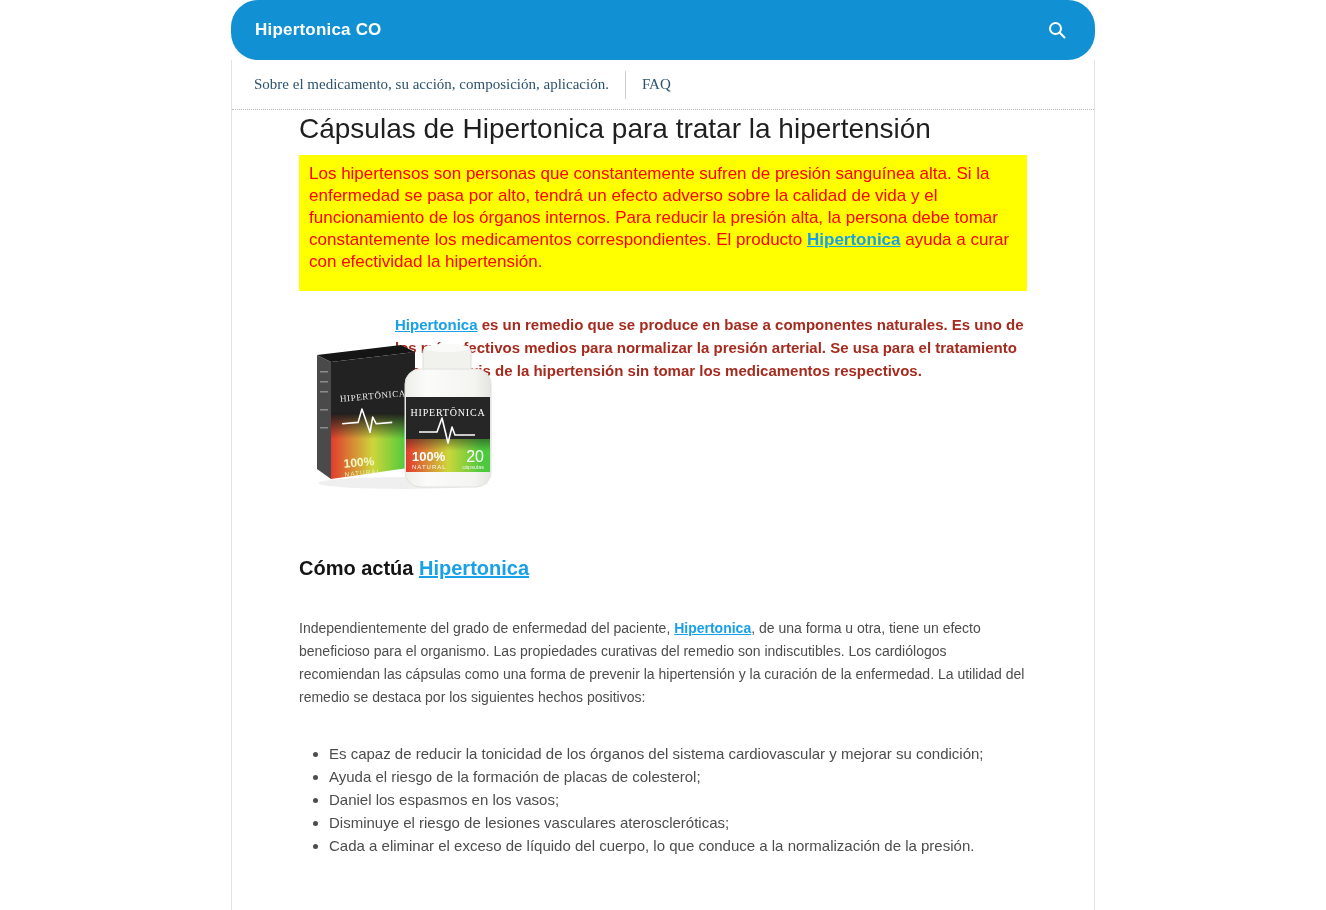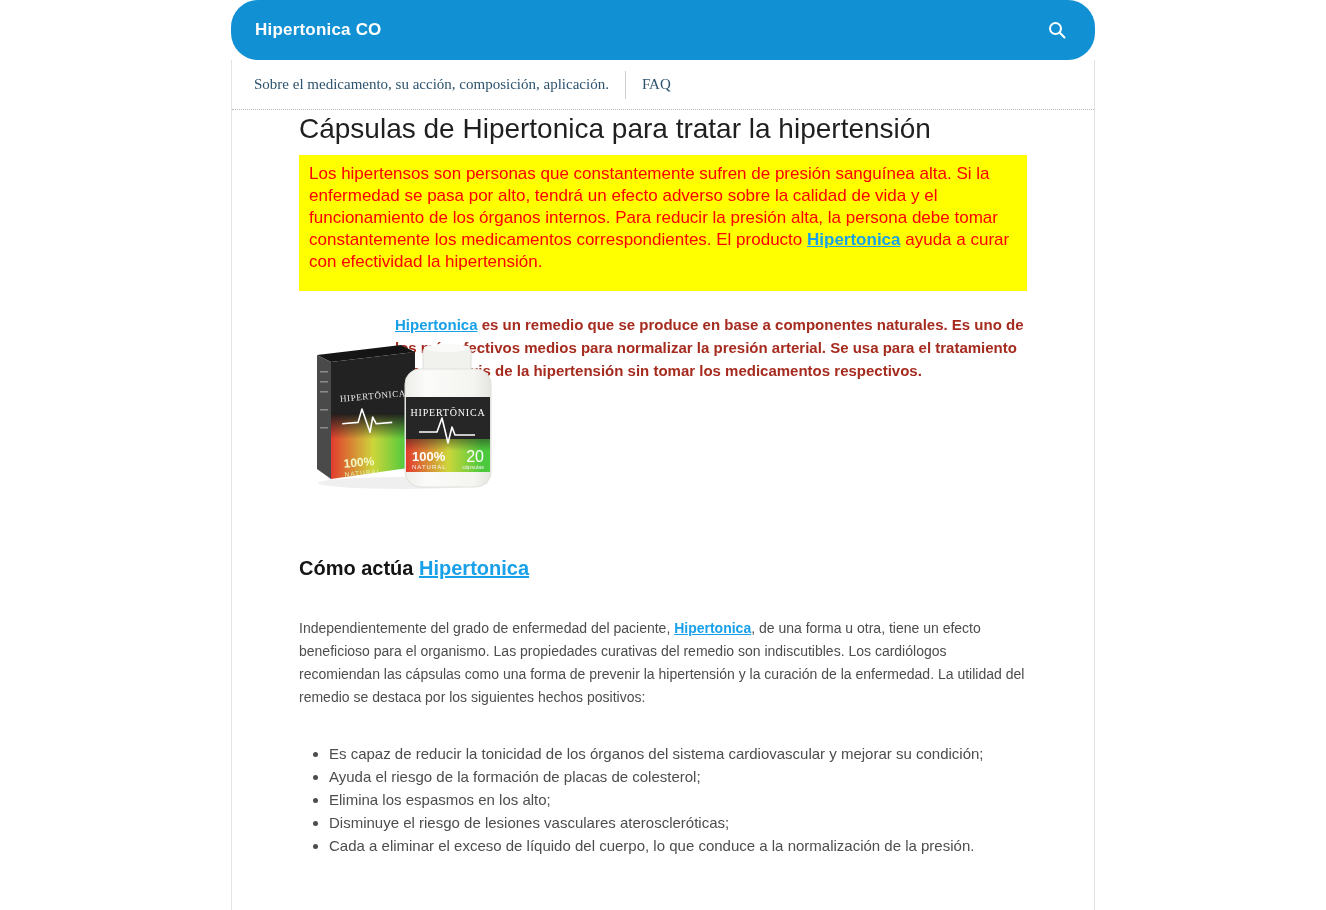--- a/index.html
+++ b/index.html
@@ -181,20 +181,20 @@
         </div>
       </div>
 
       <h2><span>Cómo actúa </span><a href="#">Hipertonica</a></h2>
 
       <p class="para2"><span>Independientemente del grado de enfermedad del paciente, </span><a href="#">Hipertonica</a><span>, de una forma u otra, tiene un efecto beneficioso para el organismo. Las propiedades curativas del remedio son indiscutibles. Los cardiólogos recomiendan las cápsulas como una forma de prevenir la hipertensión y la curación de la enfermedad. La utilidad del remedio se destaca por los siguientes hechos positivos:</span></p>
 
       <ul class="benefits">
         <li>Es capaz de reducir la tonicidad de los órganos del sistema cardiovascular y mejorar su condición;</li>
         <li>Ayuda el riesgo de la formación de placas de colesterol;</li>
-        <li>Elimina los espasmos en los alto;</li>
+        <li>Daniel los espasmos en los vasos;</li>
         <li>Disminuye el riesgo de lesiones vasculares ateroscleróticas;</li>
         <li>Cada a eliminar el exceso de líquido del cuerpo, lo que conduce a la normalización de la presión.</li>
       </ul>
 
     </main>
   </div>
 </div>
 
 </body></html>

